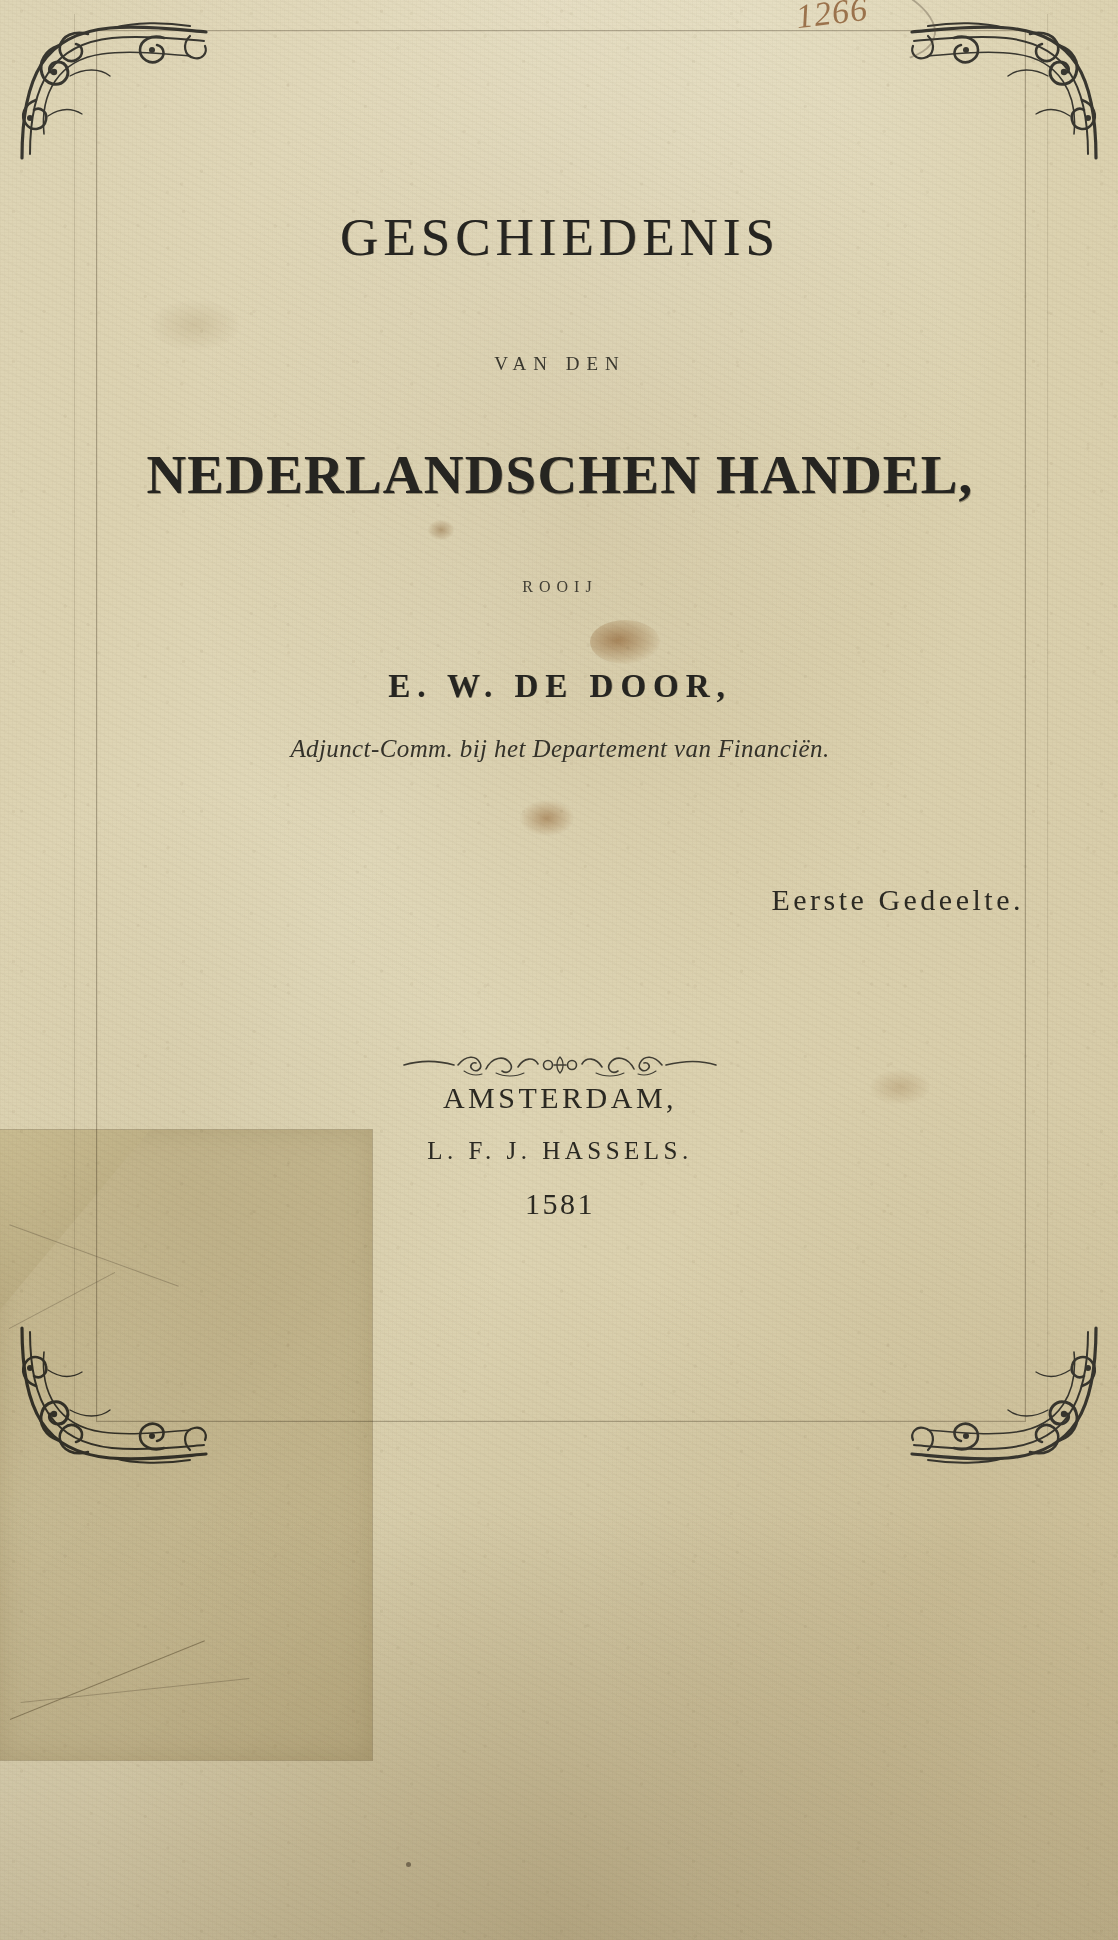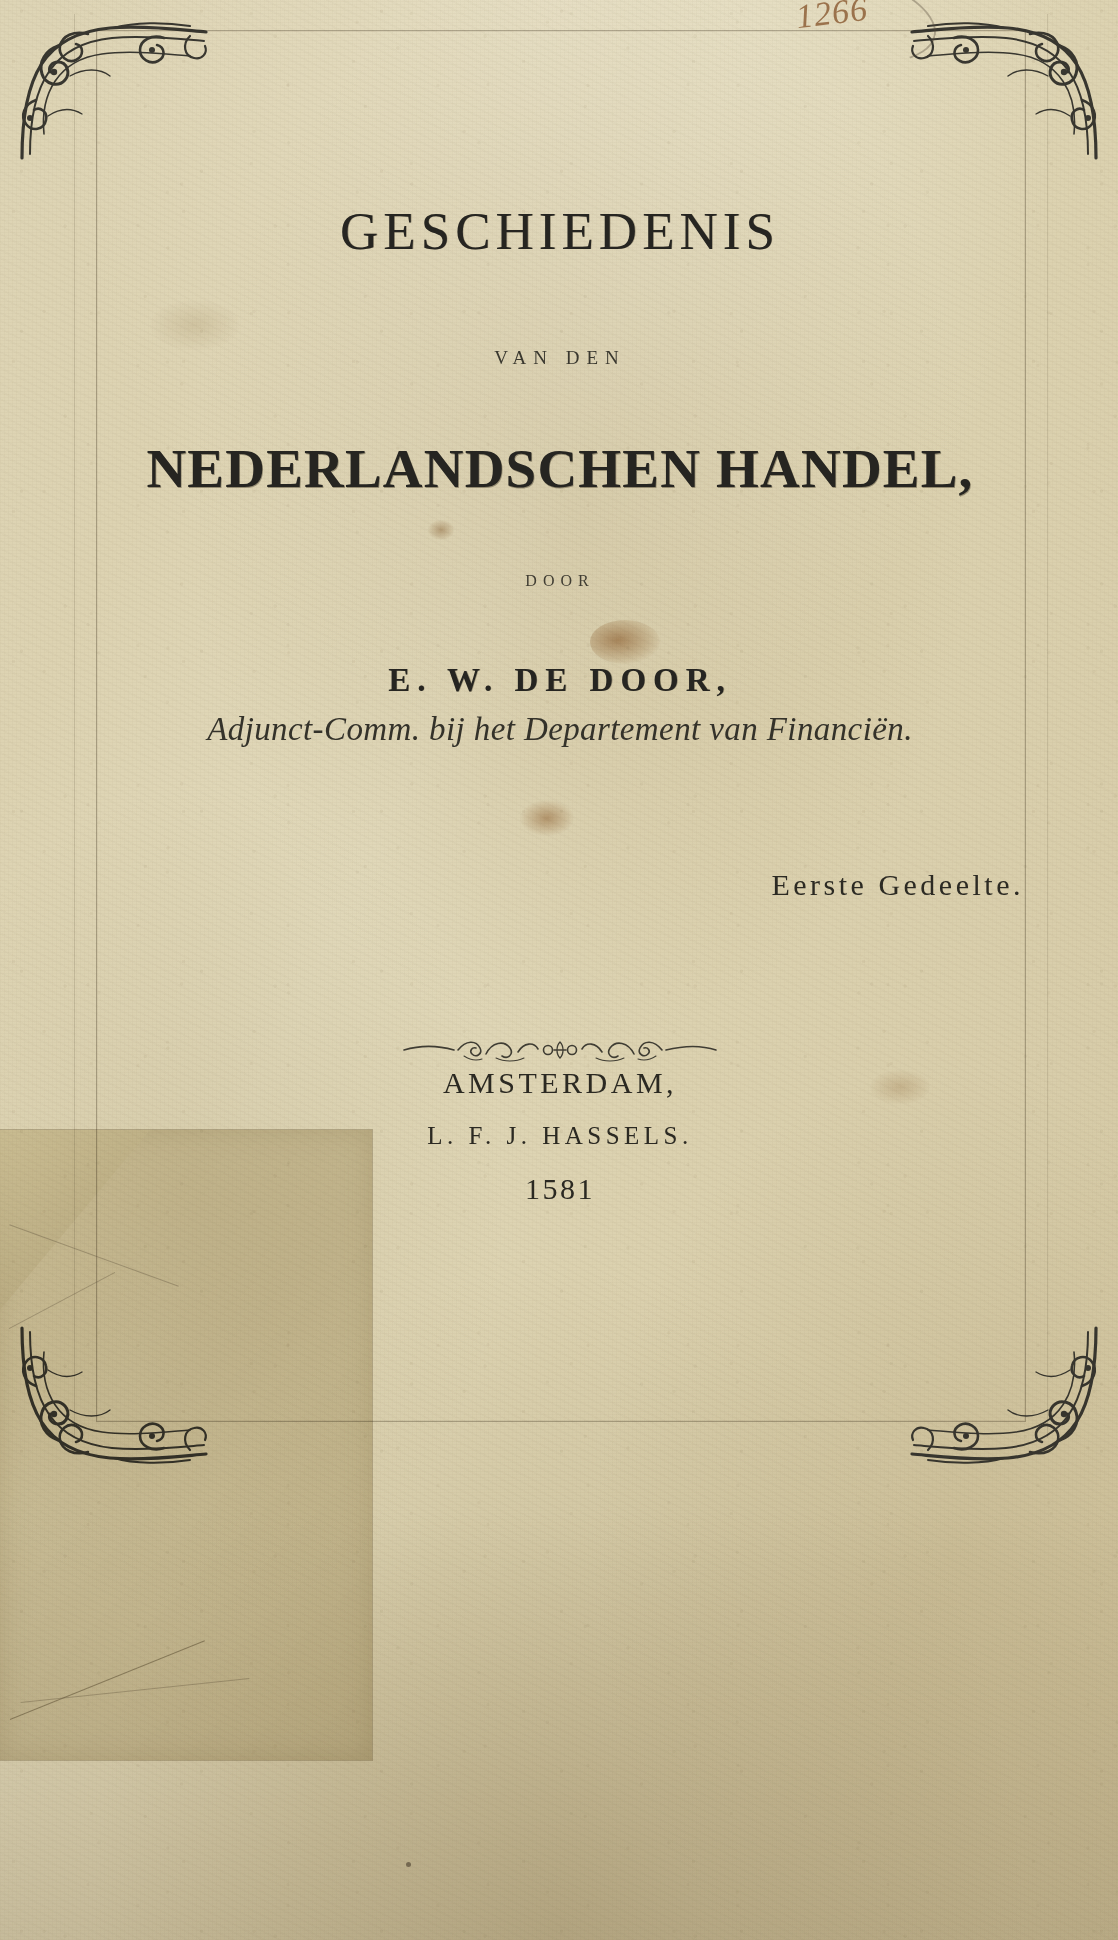--- a/index.html
+++ b/index.html
@@ -99,21 +99,21 @@
   .corner svg { width: 100%; height: 100%; display: block; }
   #corner-tl { left: 14px;  top: 16px; }
   #corner-tr { right: 14px; top: 16px;  transform: scaleX(-1); }
   #corner-bl { left: 14px;  bottom: 470px; transform: scaleY(-1); }
   #corner-br { right: 14px; bottom: 470px; transform: scale(-1,-1); }
 
   
   #title-block {
     position: absolute;
     left: 96px;
-    top: 26px;
+    top: 32px;
     width: 928px;
     text-align: center;
     color: #262521;
   }
 
   .main-title {
     margin-top: 175px;
     font-size: 53px;
     letter-spacing: 5px;
     font-weight: 400;
@@ -140,22 +140,22 @@
     color: #403d33;
   }
   .author {
     margin-top: 72px;
     font-size: 33px;
     font-weight: 700;
     letter-spacing: 7px;
     text-shadow: 0.6px 0.4px 0 rgba(50,42,26,.35);
   }
   .author-role {
-    margin-top: 12px;
-    font-size: 33px;
+    margin-top: 30px;
+    font-size: 25px;
     font-style: italic;
     letter-spacing: .4px;
     color: #34322a;
     font-family: "Liberation Serif", serif;
   }
   .part {
     margin-top: 120px;
     font-size: 30px;
     letter-spacing: 3.5px;
     color: #2c2a23;
@@ -375,21 +375,21 @@
     </svg>
   </div>
 
   <div id="shelfmark-arc"></div>
   <div id="shelfmark">1266</div>
 
   <div id="title-block">
     <div class="main-title">GESCHIEDENIS</div>
     <div class="van-den">VAN DEN</div>
     <div class="sub-title">NEDERLANDSCHEN HANDEL,</div>
-    <div class="door">DOOR</div>
+    <div class="door">ROOIJ</div>
     <div class="author">E. W. DE DOOR,</div>
     <div class="author-role">Adjunct-Comm. bij het Departement van Financiën.</div>
     <div class="part">Eerste Gedeelte.</div>
 
     <div id="divider">
       <svg width="320" height="30" viewBox="0 0 320 30" fill="none" stroke="currentColor" stroke-width="1.6" stroke-linecap="round">
         <path d="M4 16 C24 10 40 12 54 16"></path>
         <path d="M266 16 C282 12 298 10 316 16"></path>
         <path d="M58 16 C66 6 76 6 80 14 C83 20 76 24 72 20 C69 17 72 13 76 14"></path>
         <path d="M262 16 C254 6 244 6 240 14 C237 20 244 24 248 20 C251 17 248 13 244 14"></path>

